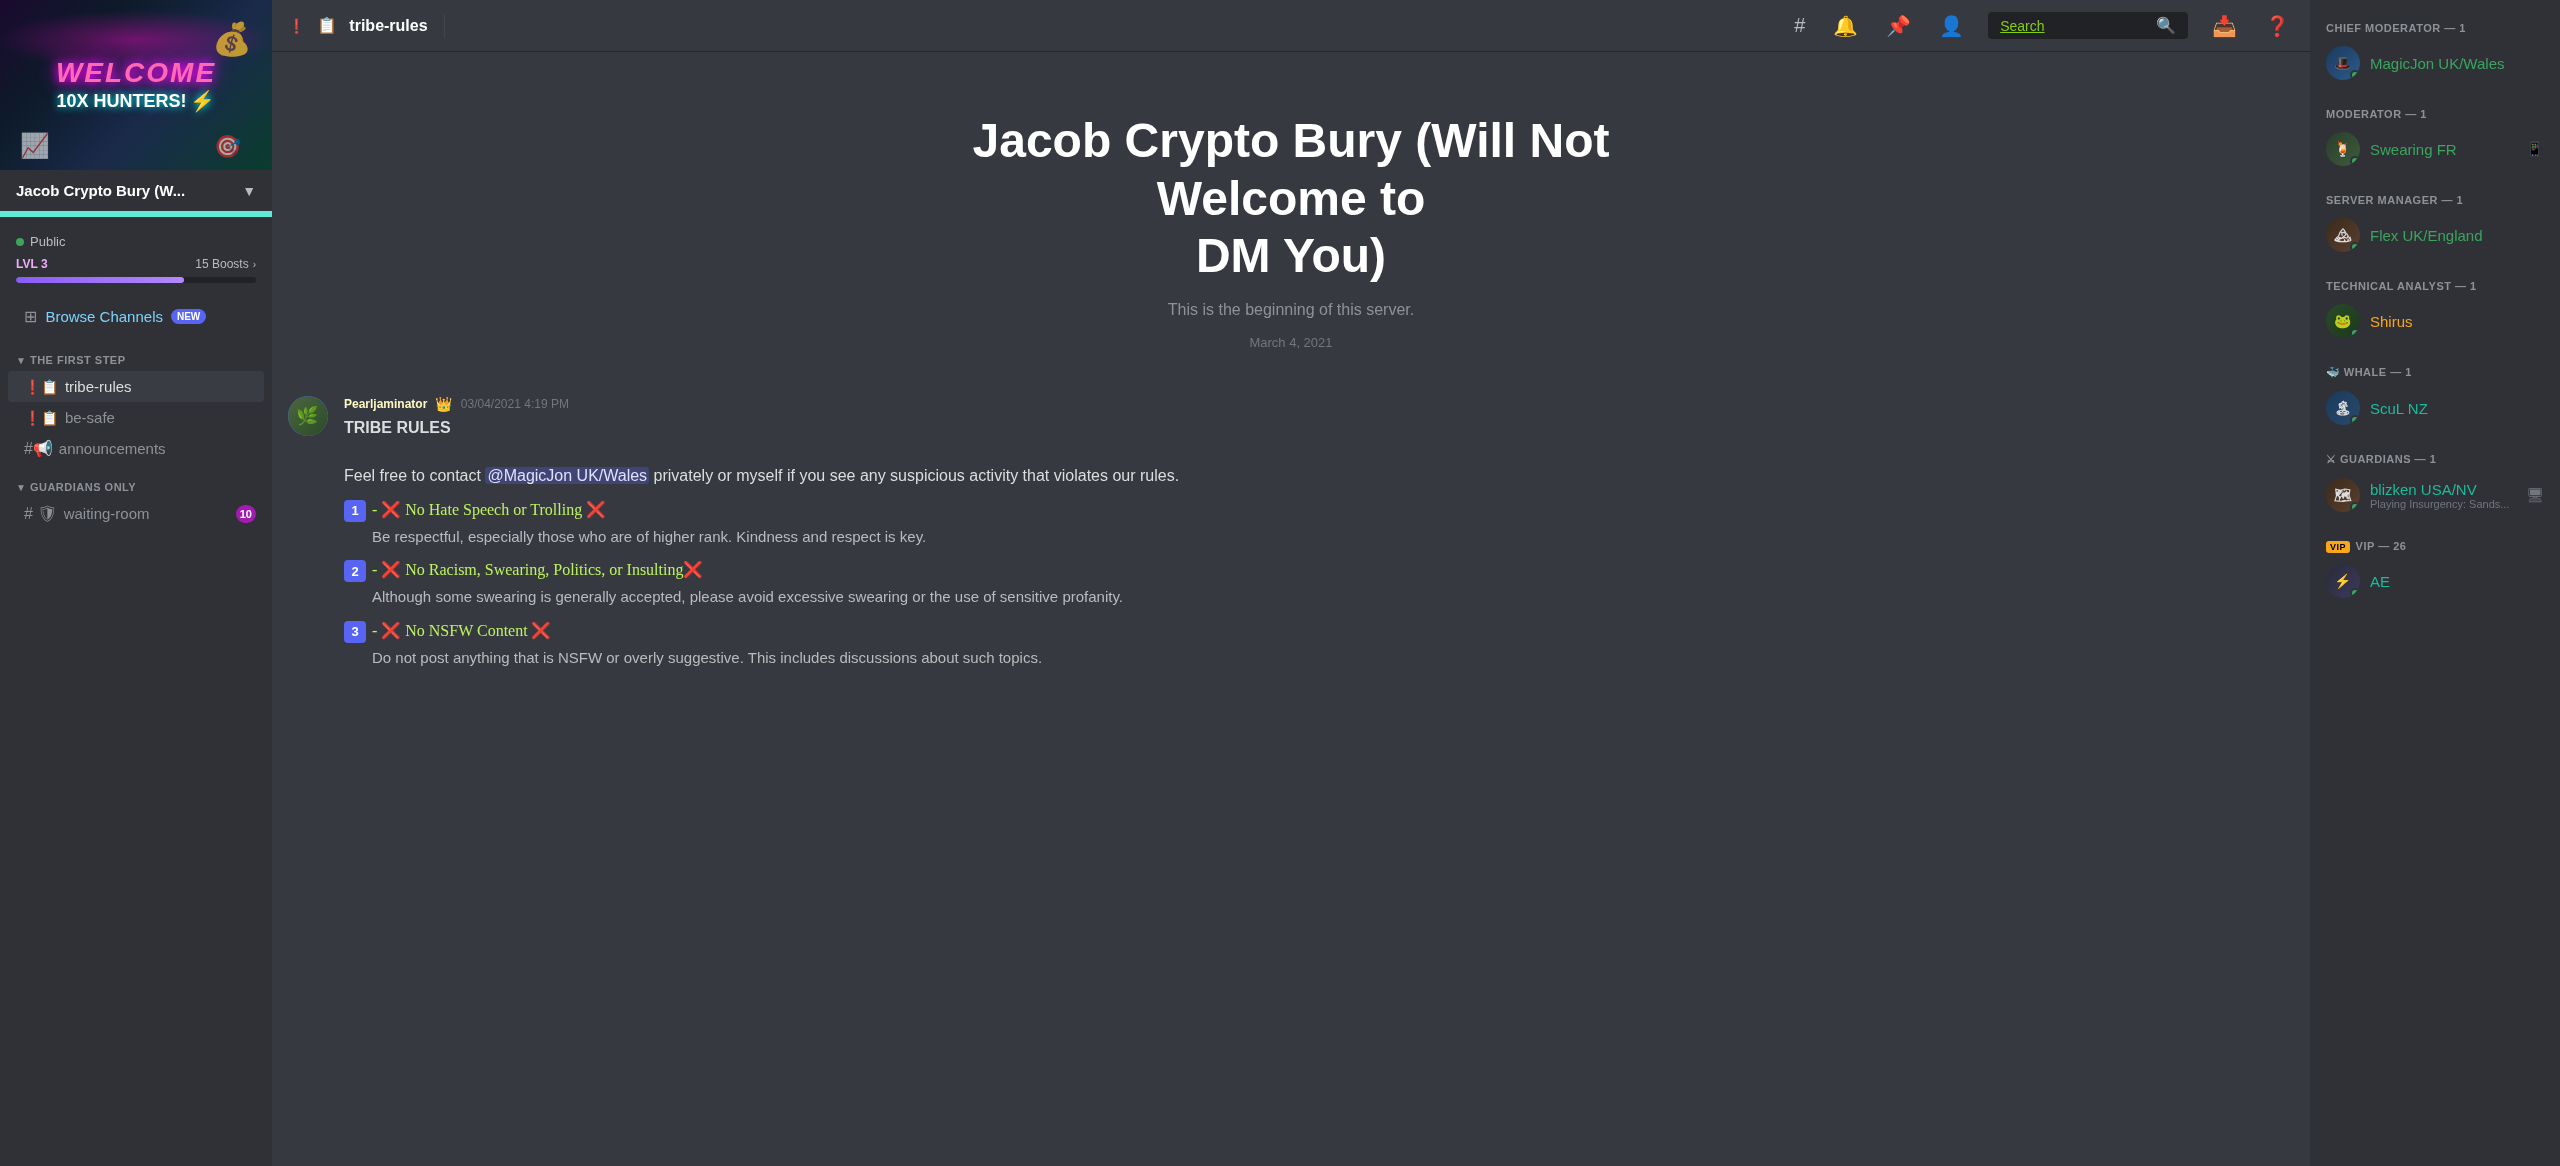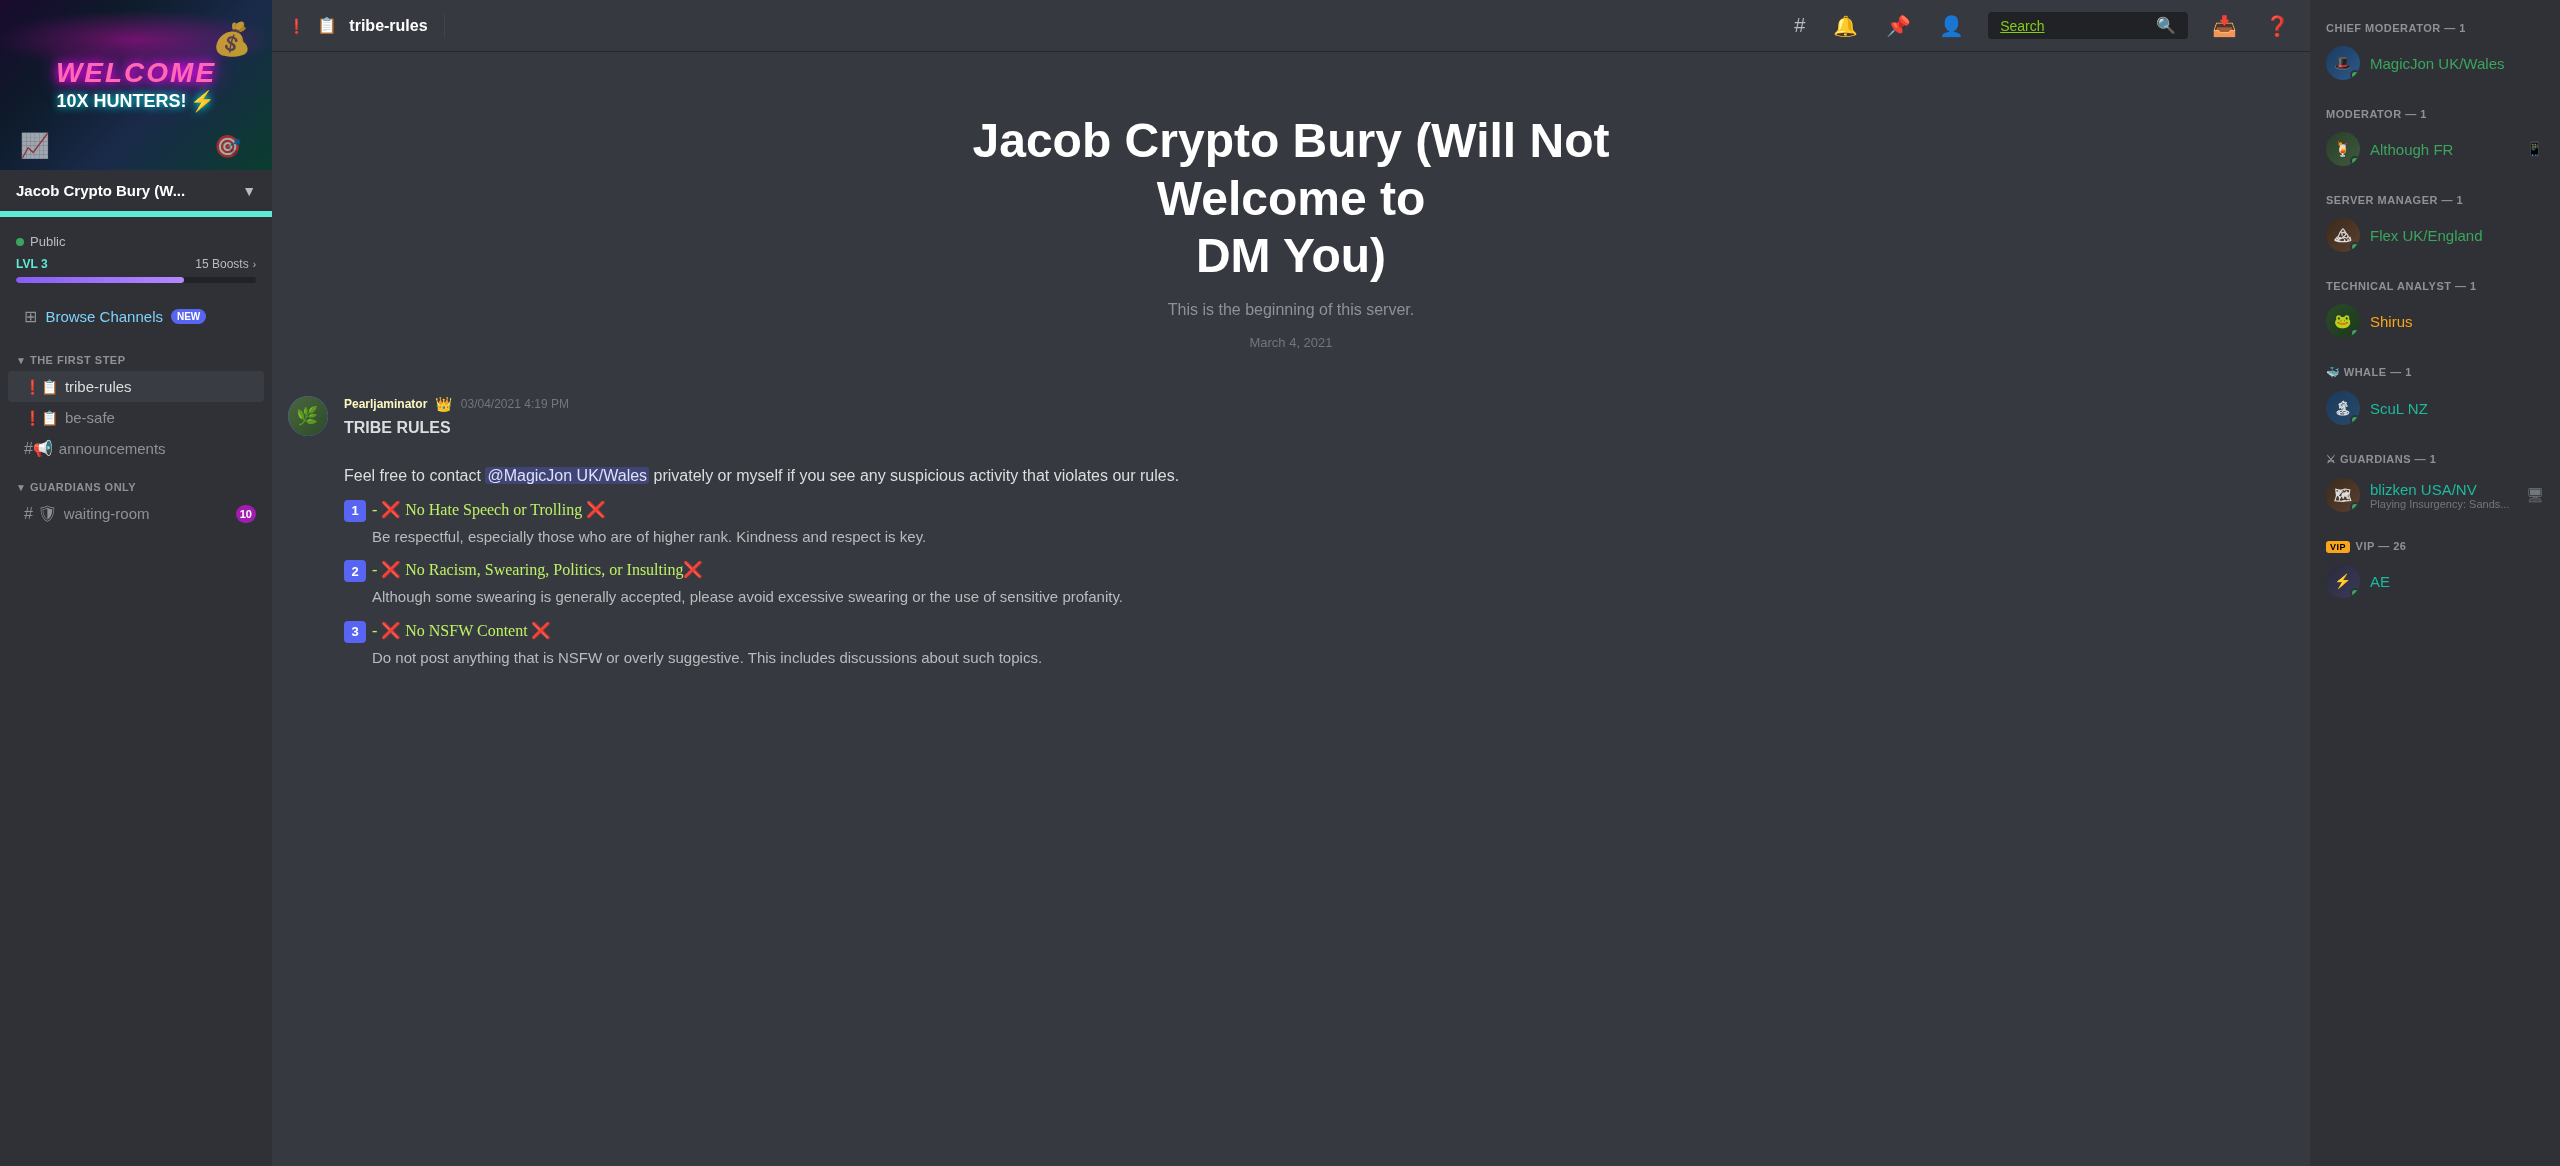--- a/index.html
+++ b/index.html
@@ -129,21 +129,21 @@
     .lvl-row {
       display: flex;
       justify-content: space-between;
       align-items: center;
       margin-bottom: 6px;
     }
 
     .lvl-text {
       font-size: 12px;
       font-weight: 700;
-      color: #5eead4;
+      color: #f0abfc;
     }
 
     .boosts-text {
       font-size: 12px;
       color: #b9bbbe;
       display: flex;
       align-items: center;
       gap: 4px;
       cursor: pointer;
     }
@@ -844,21 +844,21 @@
   </div>
 
   <div class="members-role-section">
     <div class="role-header">MODERATOR — 1</div>
     <div class="member-item">
       <div class="member-avatar avatar-cocktail">
         <span>🍹</span>
         <div class="member-status-dot"></div>
       </div>
       <div class="member-info">
-        <div class="member-name mod">Although FR</div>
+        <div class="member-name mod">Swearing FR</div>
       </div>
       <span class="member-device-icon">📱</span>
     </div>
   </div>
 
   <div class="members-role-section">
     <div class="role-header">SERVER MANAGER — 1</div>
     <div class="member-item">
       <div class="member-avatar avatar-flex">
         <span>🏔</span>

